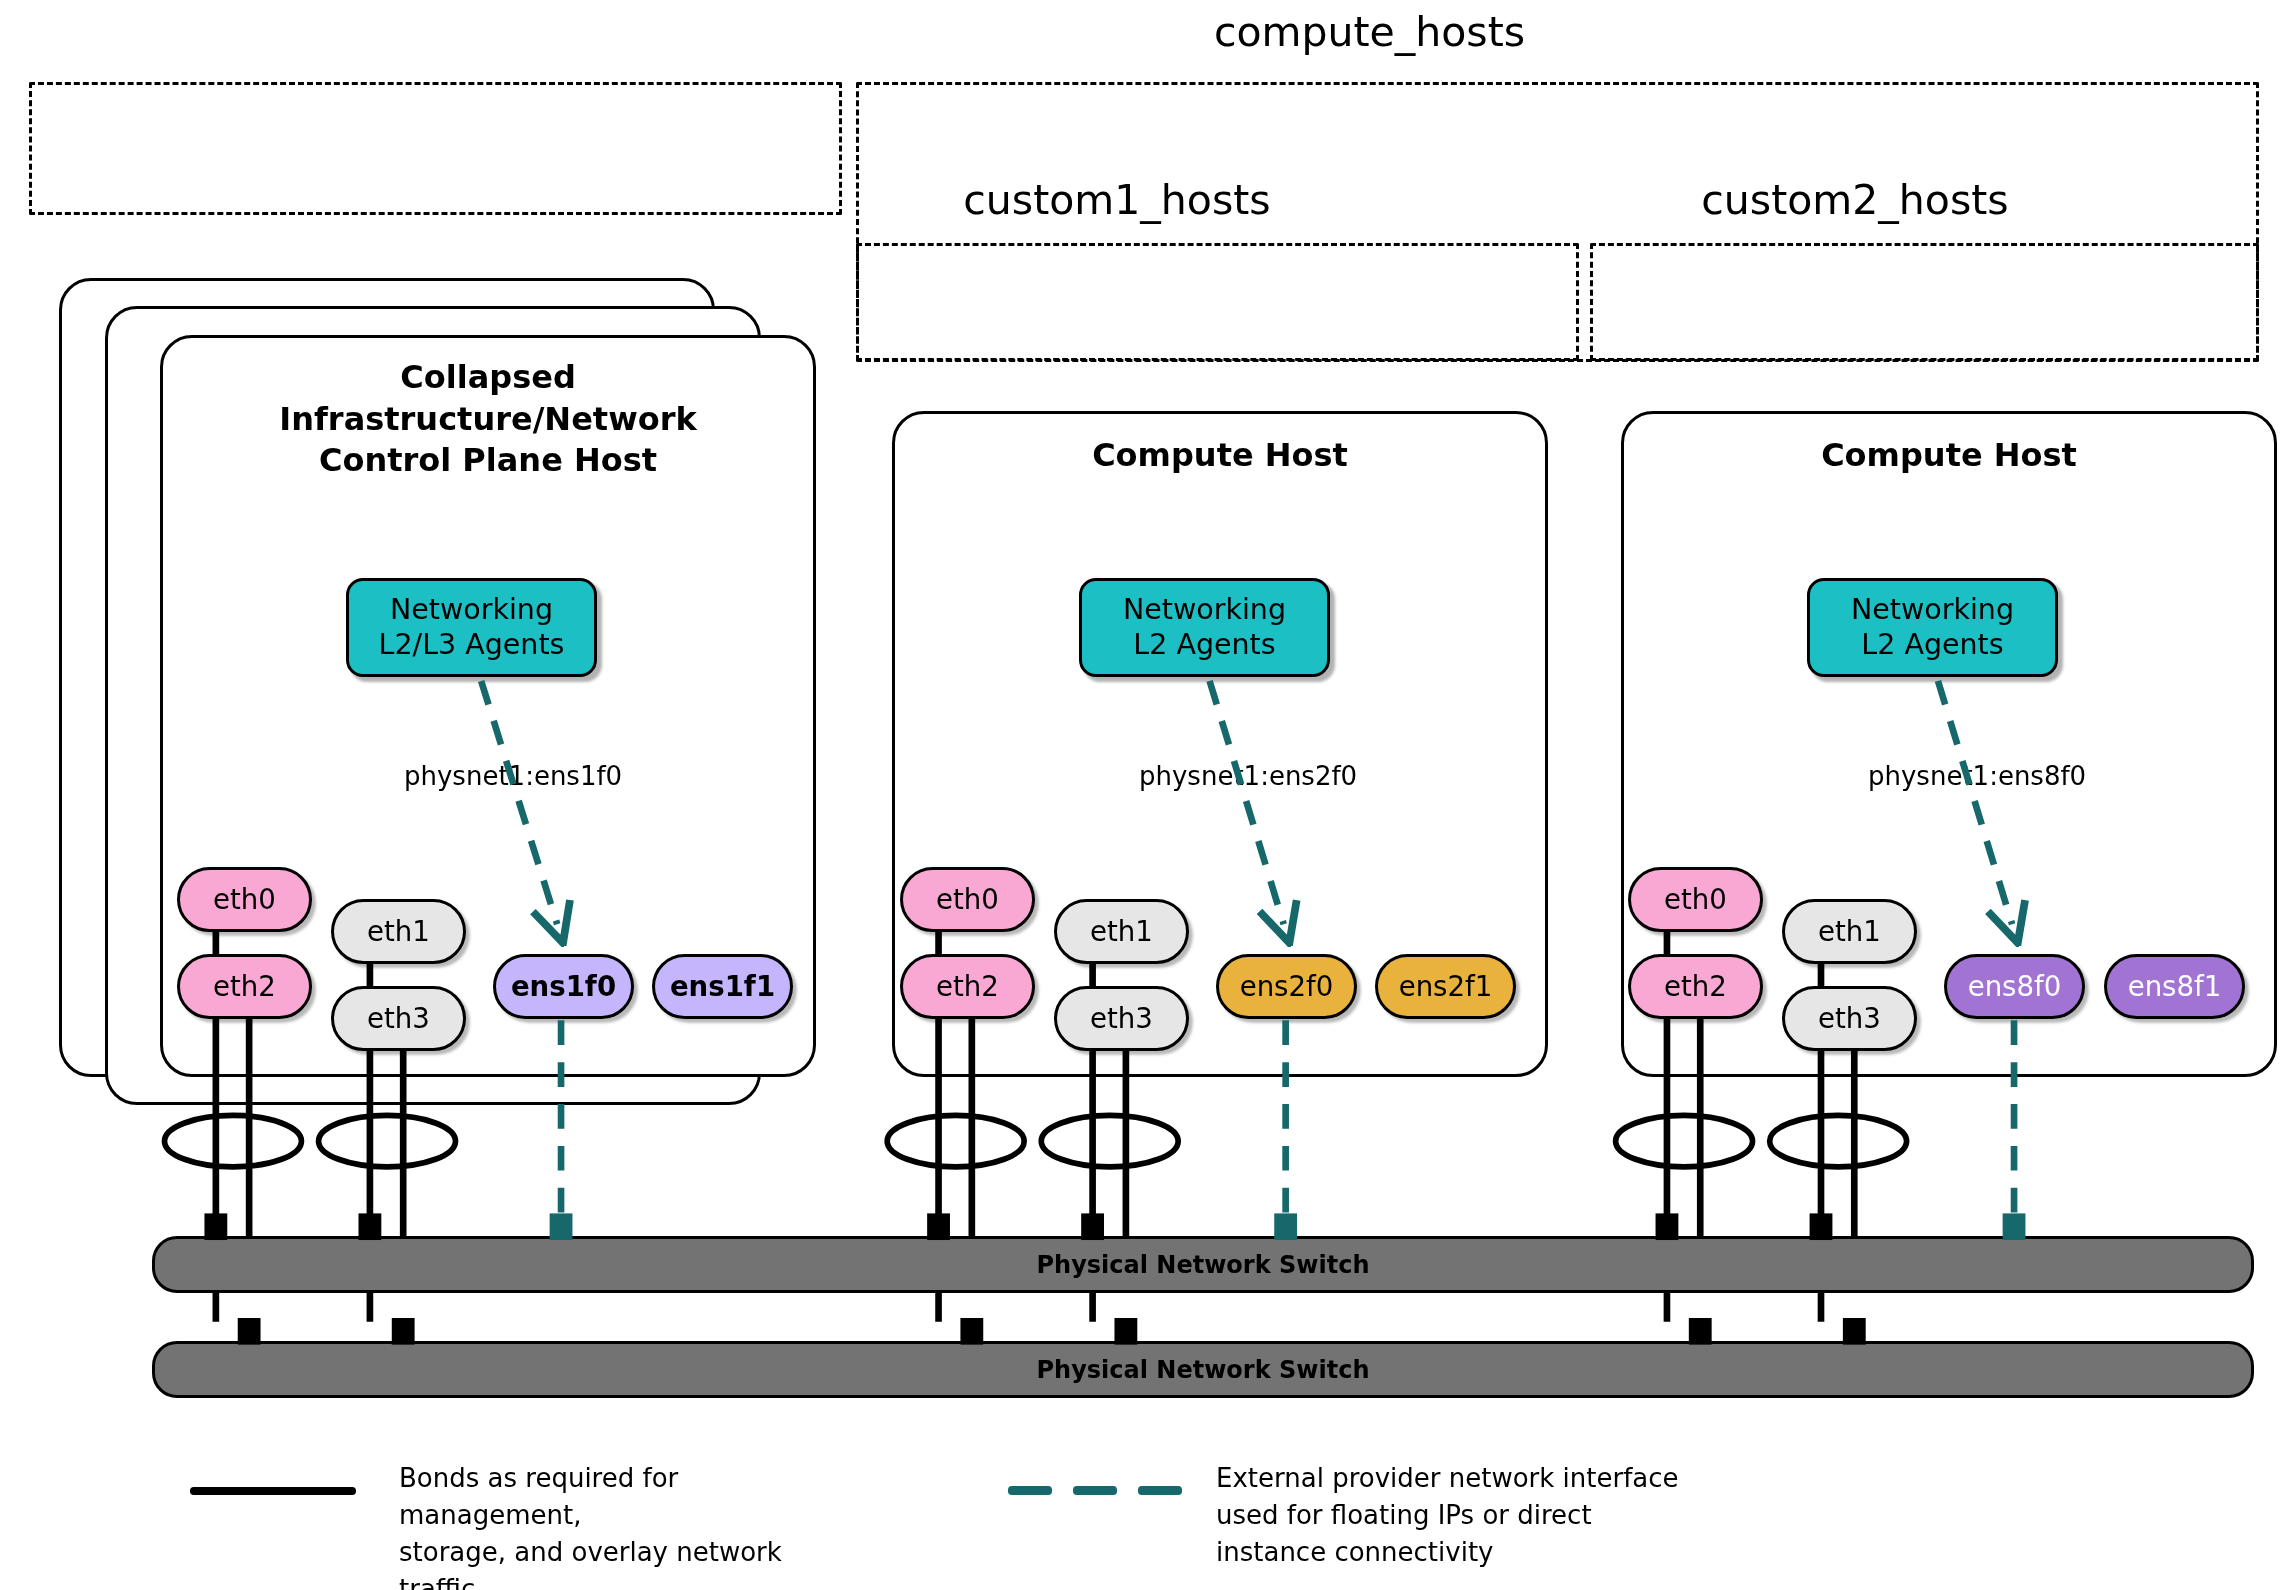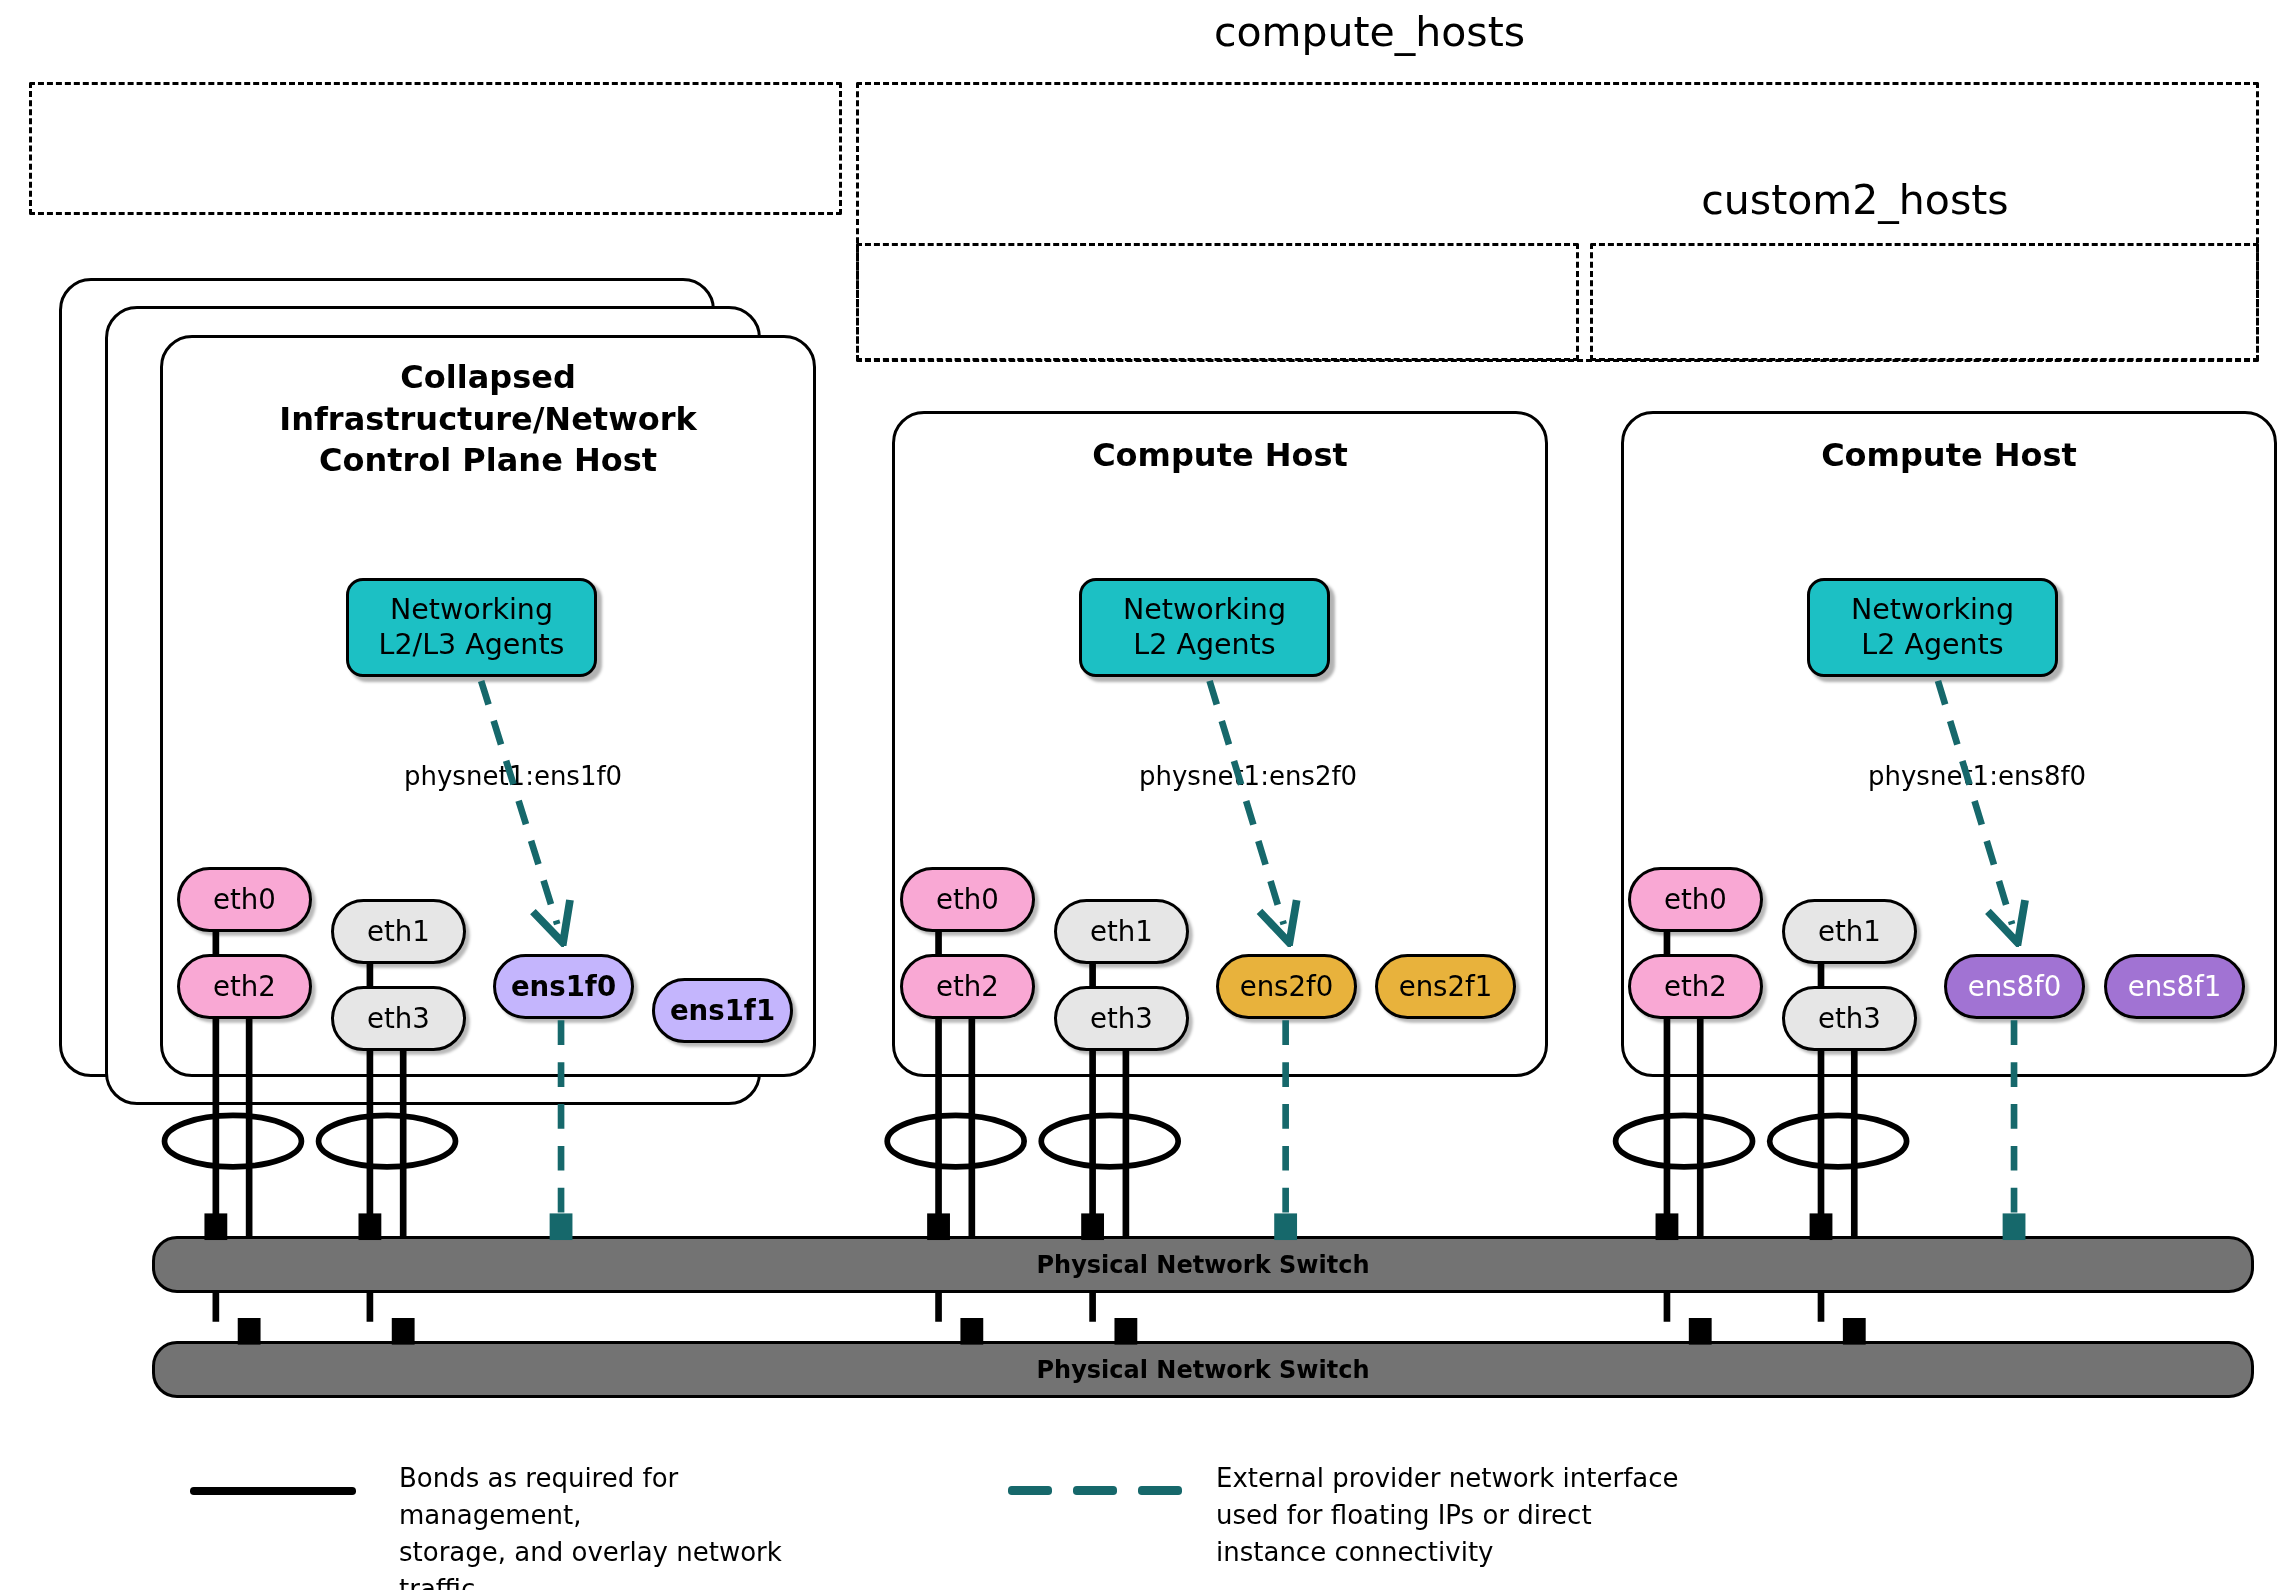--- a/index.html
+++ b/index.html
@@ -154,20 +154,21 @@
 </head>
 <body>
 
 <div id="stage">
 
   <div class="group-box" style="left:28.5px; top:82px; width:813px; height:133px;"></div>
 
   <div class="group-label" style="left:1103px; top:7.6px; width:533px;">compute_hosts</div>
   <div class="group-box" style="left:856px; top:82px; width:1403px; height:280px;"></div>
 
+  <div class="group-label" style="left:789px; top:176px; width:656px;">custom1_hosts</div>
   <div class="group-box" style="left:856px; top:243px; width:723px; height:118px;"></div>
 
   <div class="group-label" style="left:1522px; top:176px; width:666px;">custom2_hosts</div>
   <div class="group-box" style="left:1590px; top:243px; width:669px; height:118px;"></div>
 
   <div class="host-card host-ghost" style="left:59px; top:278px; width:656px; height:799px;"></div>
   <div class="host-card host-ghost" style="left:105px; top:306px; width:656px; height:799px;"></div>
 
   <div class="host-card host-main" style="left:160px; top:335px; width:656px; height:742px;">
     <div class="host-title" style="top:19px;">Collapsed
@@ -179,21 +180,21 @@
 L2/L3 Agents</div>
 
   <div class="physnet-label" style="left:404px; top:761px;">physnet1:ens1f0</div>
 
   <div class="nic grey-dark" style="left:177px; top:867px; width:135px; height:65px;">eth0</div>
   <div class="nic grey-light" style="left:331px; top:867px; width:135px; height:65px;">eth1</div>
 
   <div class="nic grey-dark" style="left:177px; top:954px; width:135px; height:65px;">eth2</div>
   <div class="nic grey-light" style="left:331px; top:954px; width:135px; height:65px;">eth3</div>
   <div class="nic pink" style="left:493px; top:954px; width:141px; height:65px;">ens1f0</div>
-  <div class="nic pink" style="left:652px; top:954px; width:141px; height:65px;margin-top:24px;">ens1f1</div>
+  <div class="nic pink" style="left:652px; top:954px; width:141px; height:65px;">ens1f1</div>
 
   <div class="host-card host-main" style="left:892px; top:411px; width:656px; height:666px;">
     <div class="host-title" style="top:21px;">Compute Host</div>
   </div>
 
   <div class="agent-node" style="left:1079px; top:578px; width:251px; height:99px;">Networking
 L2 Agents</div>
 
   <div class="physnet-label" style="left:1139px; top:761px;">physnet1:ens2f0</div>
 

